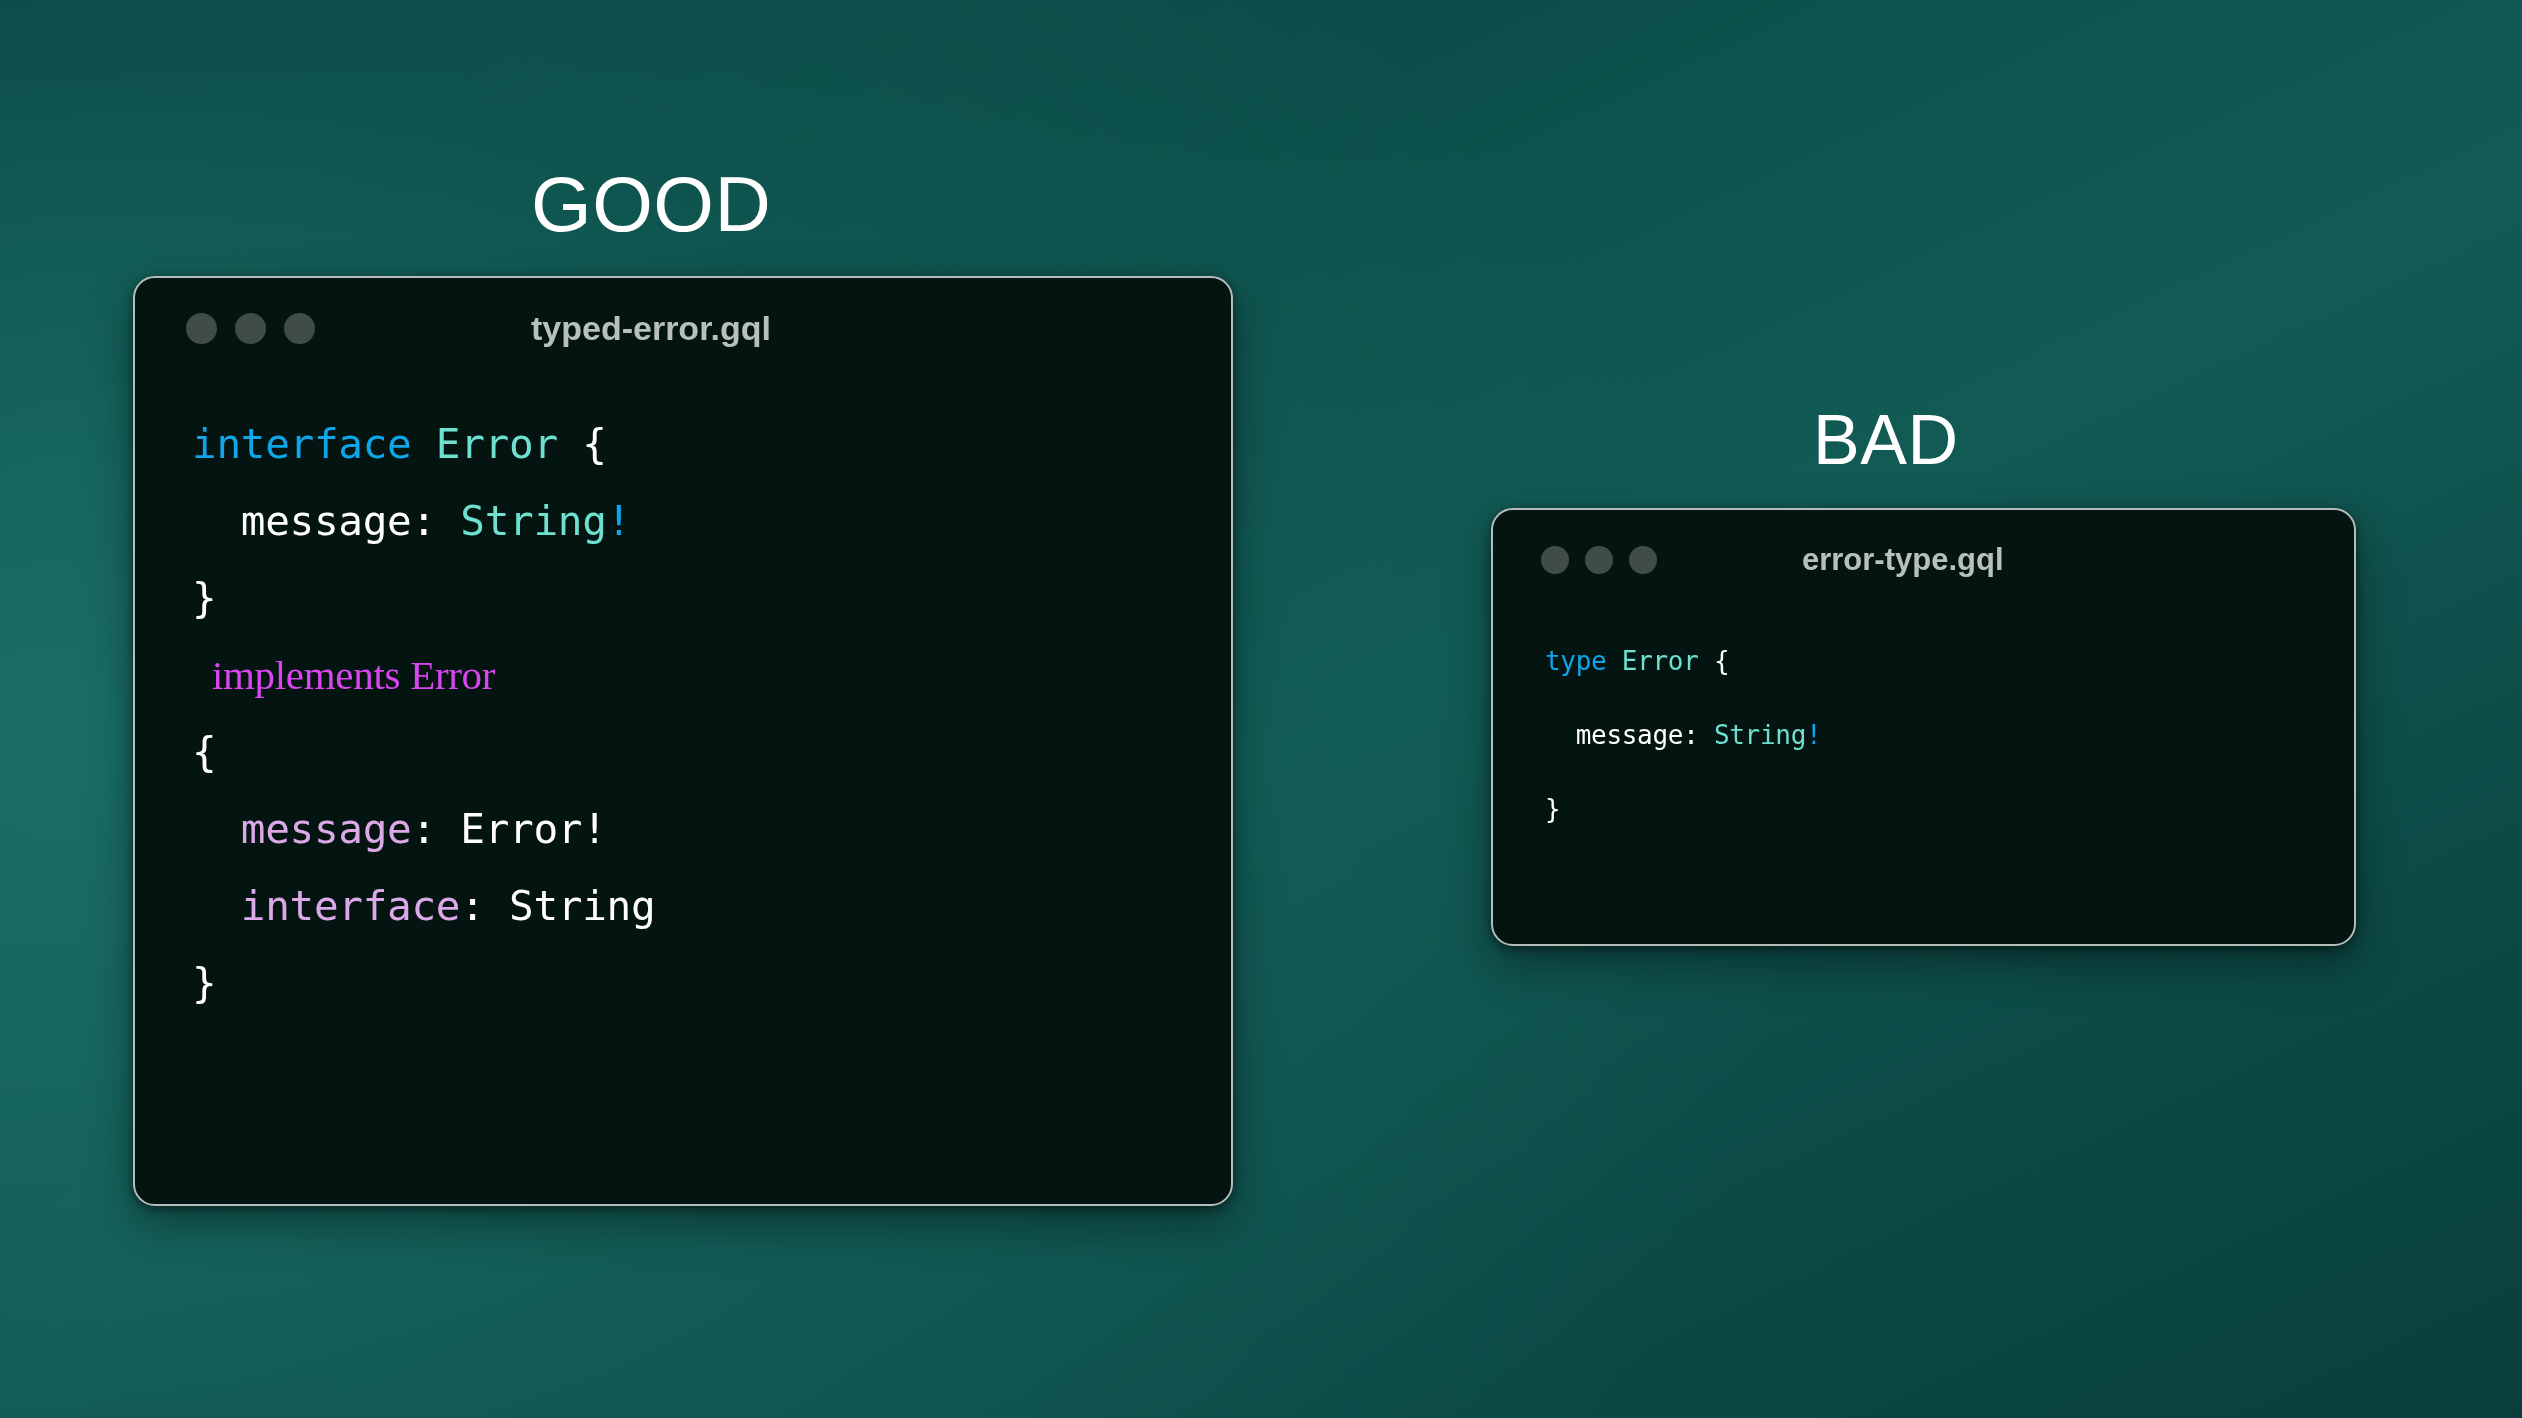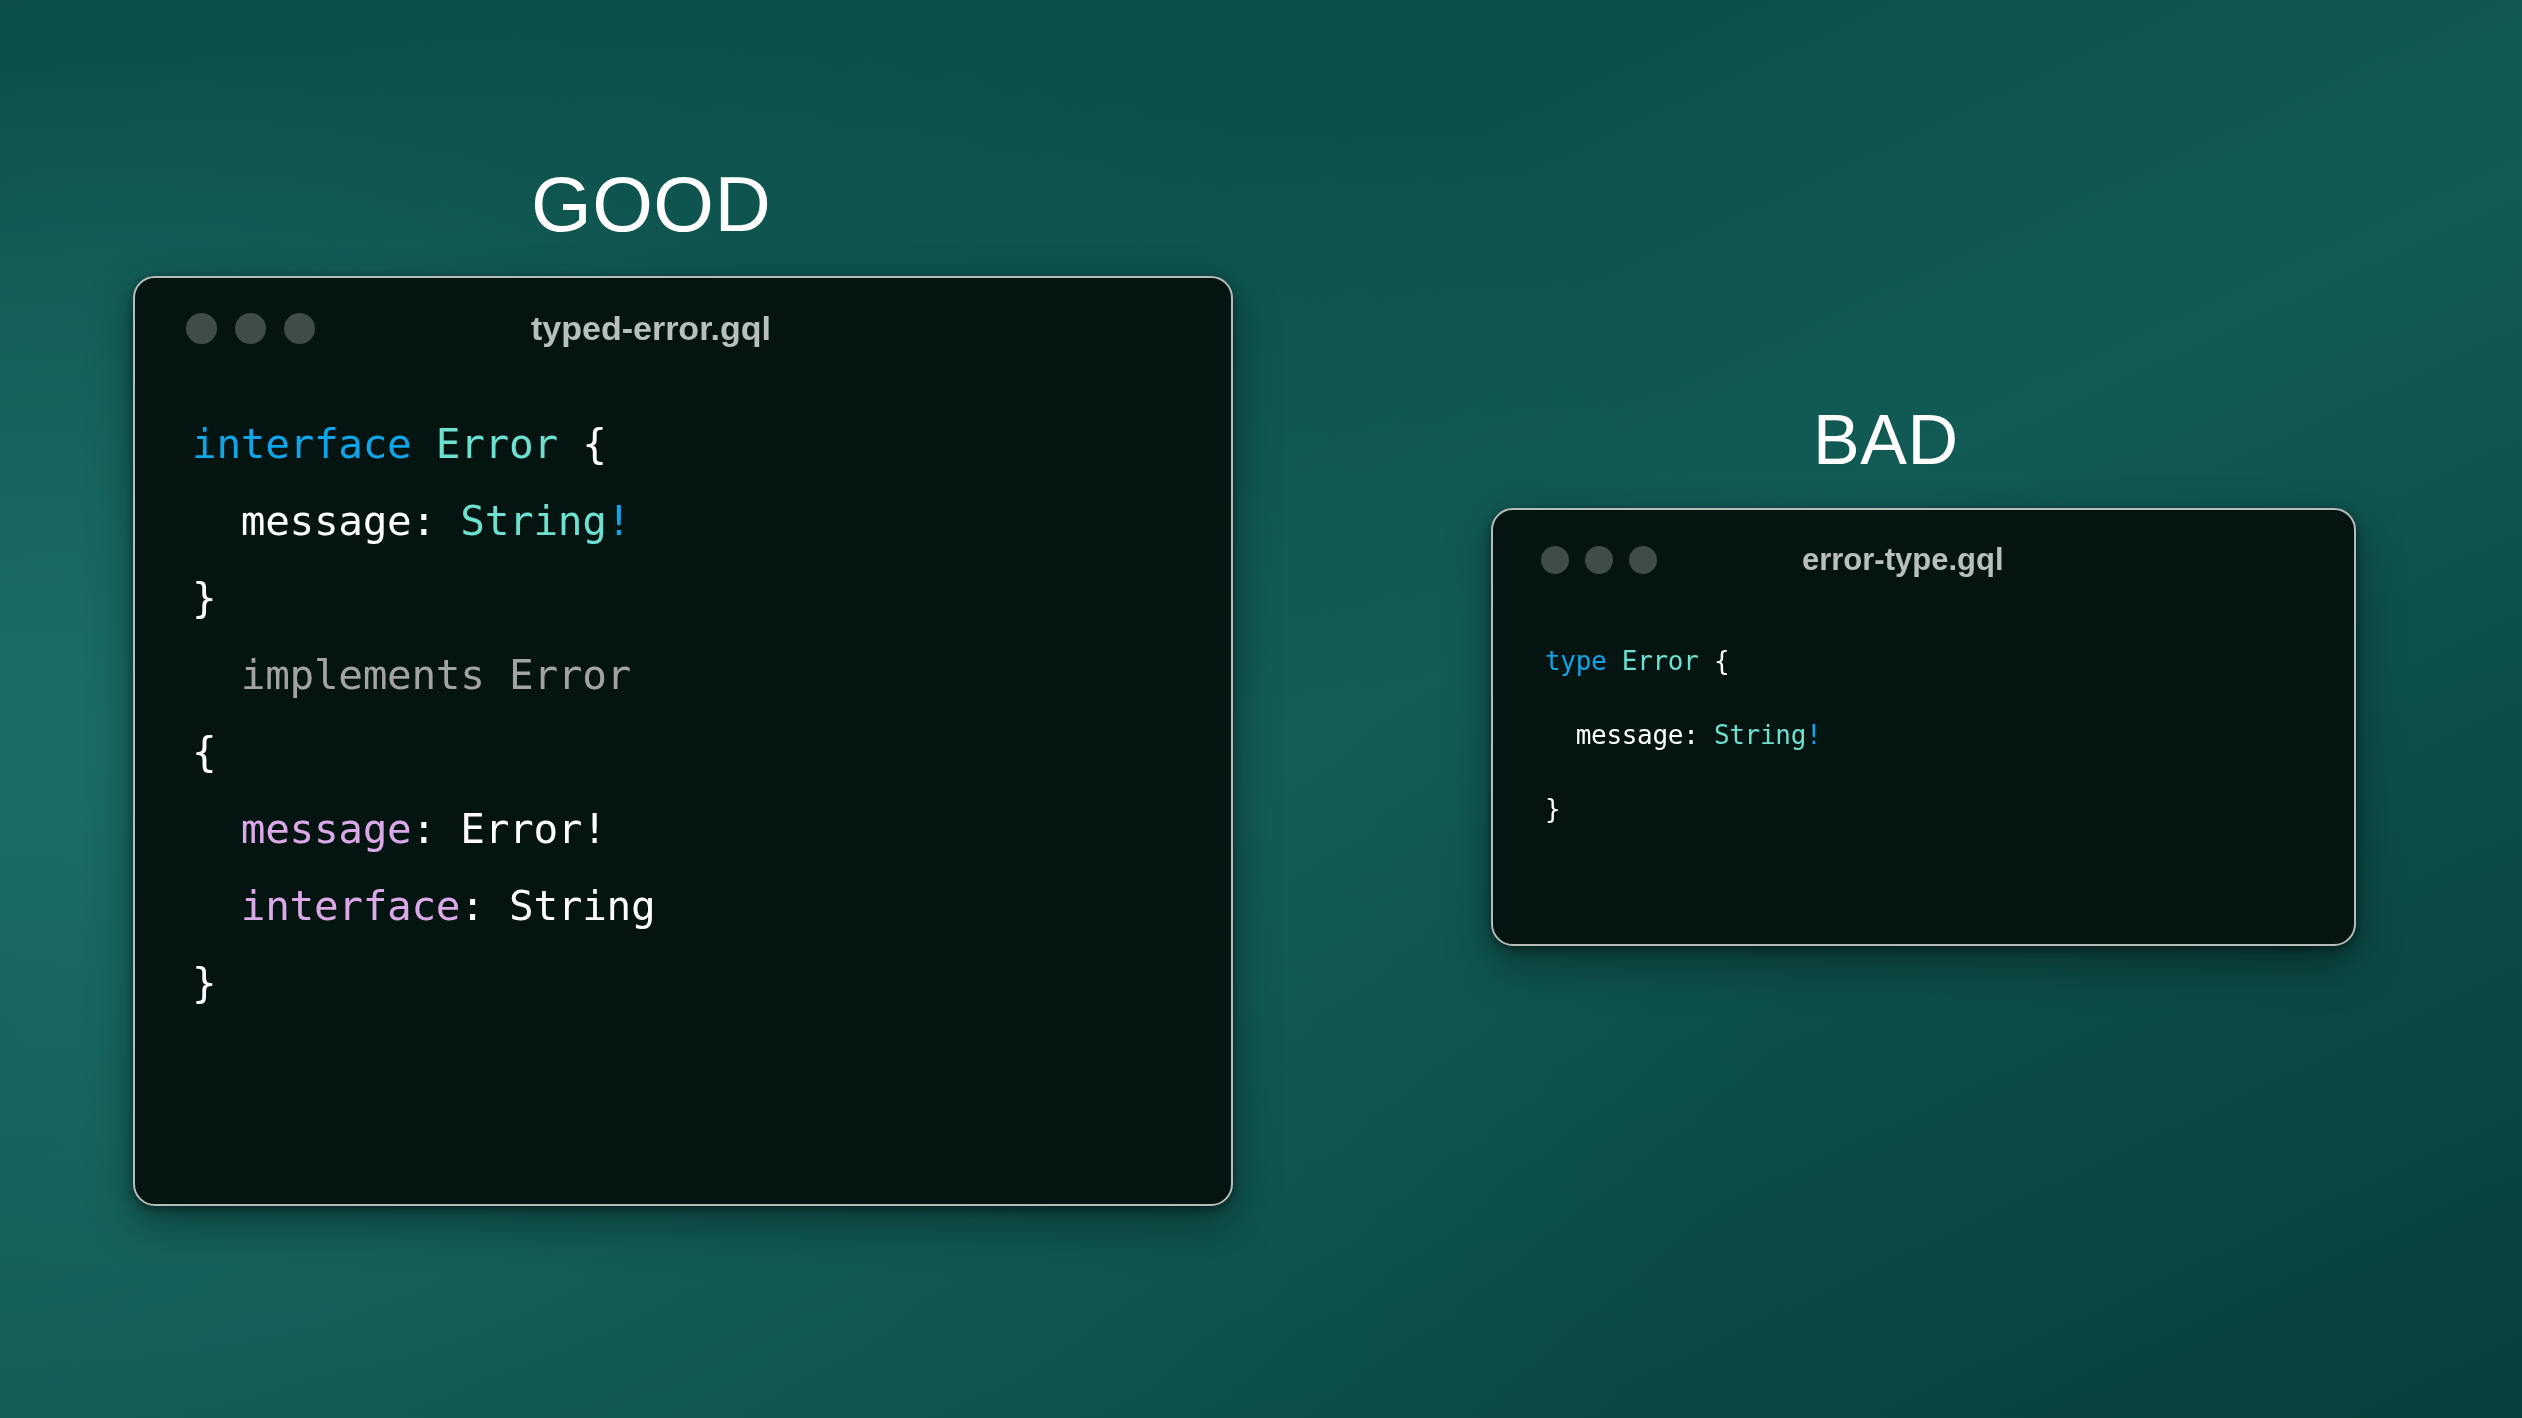--- a/index.html
+++ b/index.html
@@ -101,21 +101,21 @@
     font-size: 26px;
     line-height: 74px;
     padding: 22px 0 0 52px;
     letter-spacing: -0.3px;
   }
 
   .code-line { display: block; }
 
   .tok-keyword   { color: #0ea5e9; }
   .tok-type      { color: #6ee0d0; }
-  .tok-implements{ color: #a3a3a3; }
+  .tok-implements{ color: #d946ef; font-family: Liberation Serif, serif; }
   .tok-field     { color: #dba8e8; }
   .tok-plain     { color: #ffffff; }
   .tok-punct     { color: #ffffff; }
 </style>
 </head>
 <body>
 
 <div class="stage">
 
   <div class="panel-group good">

